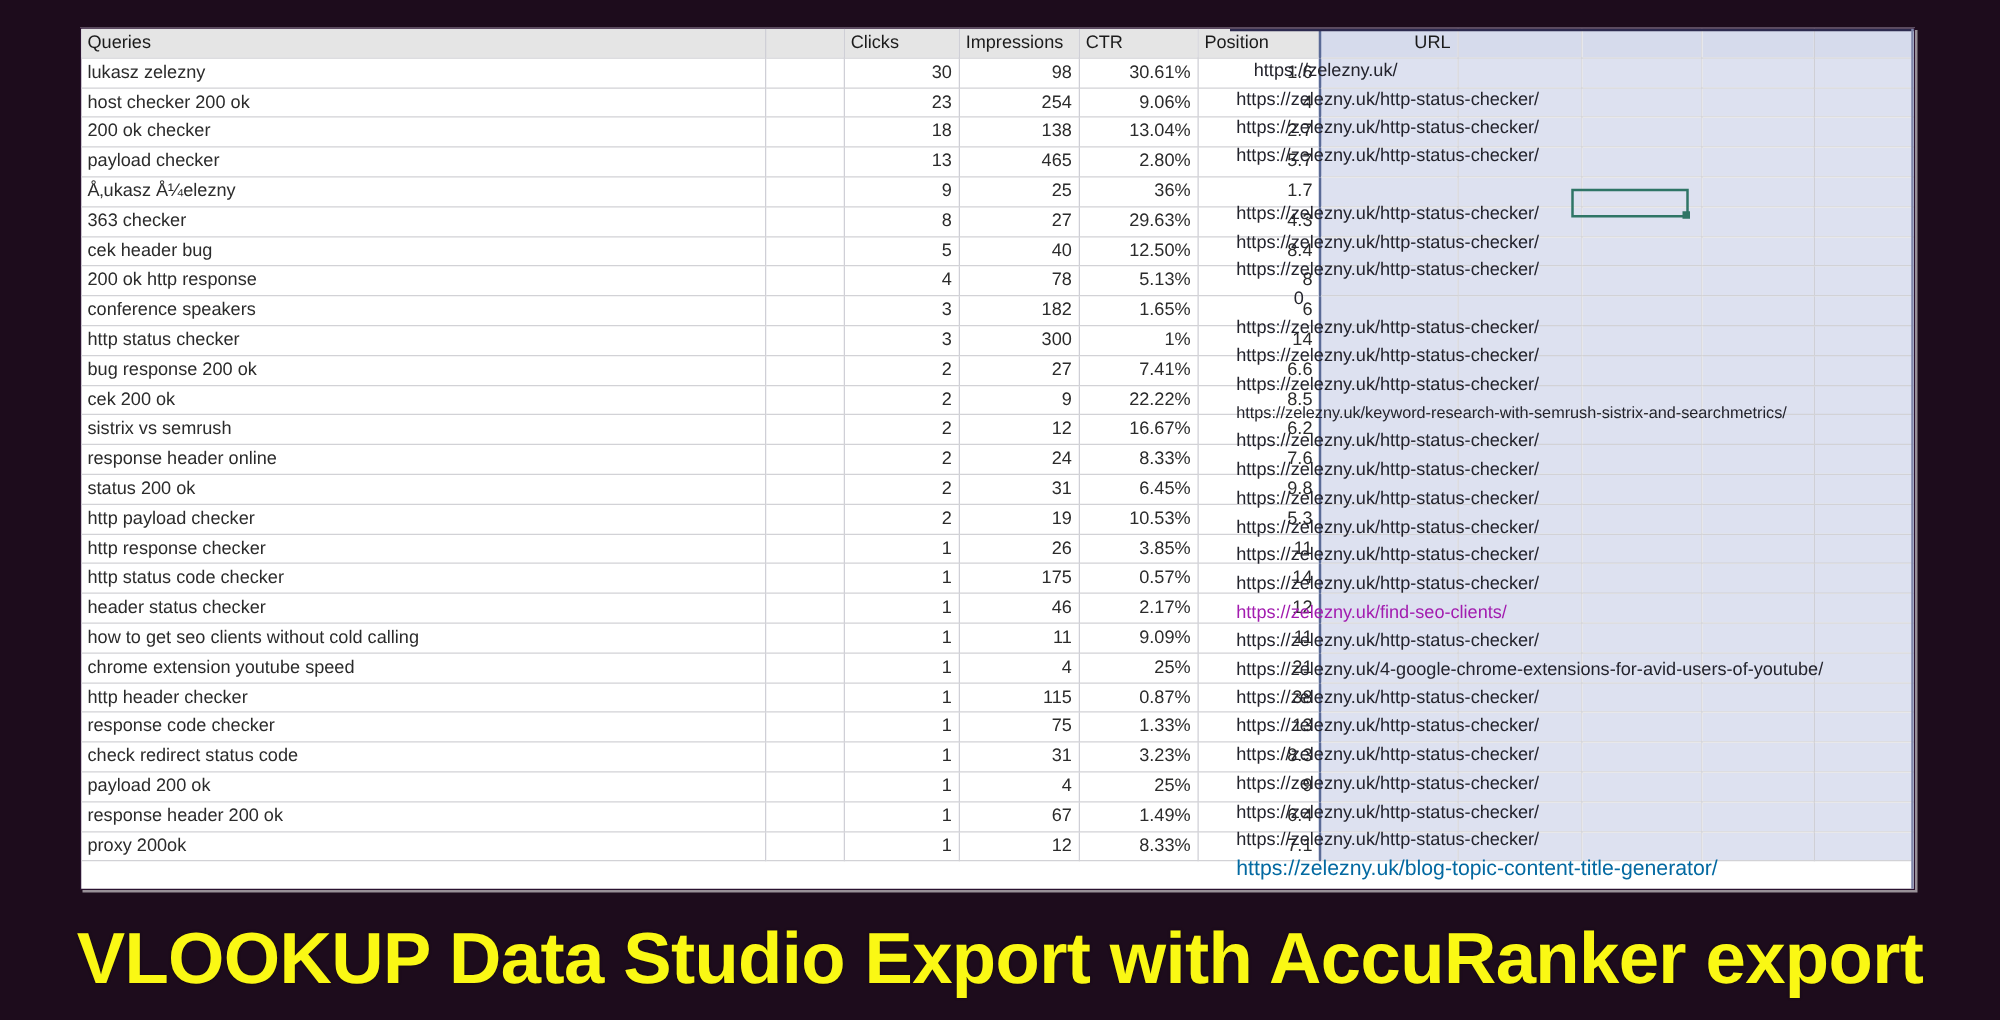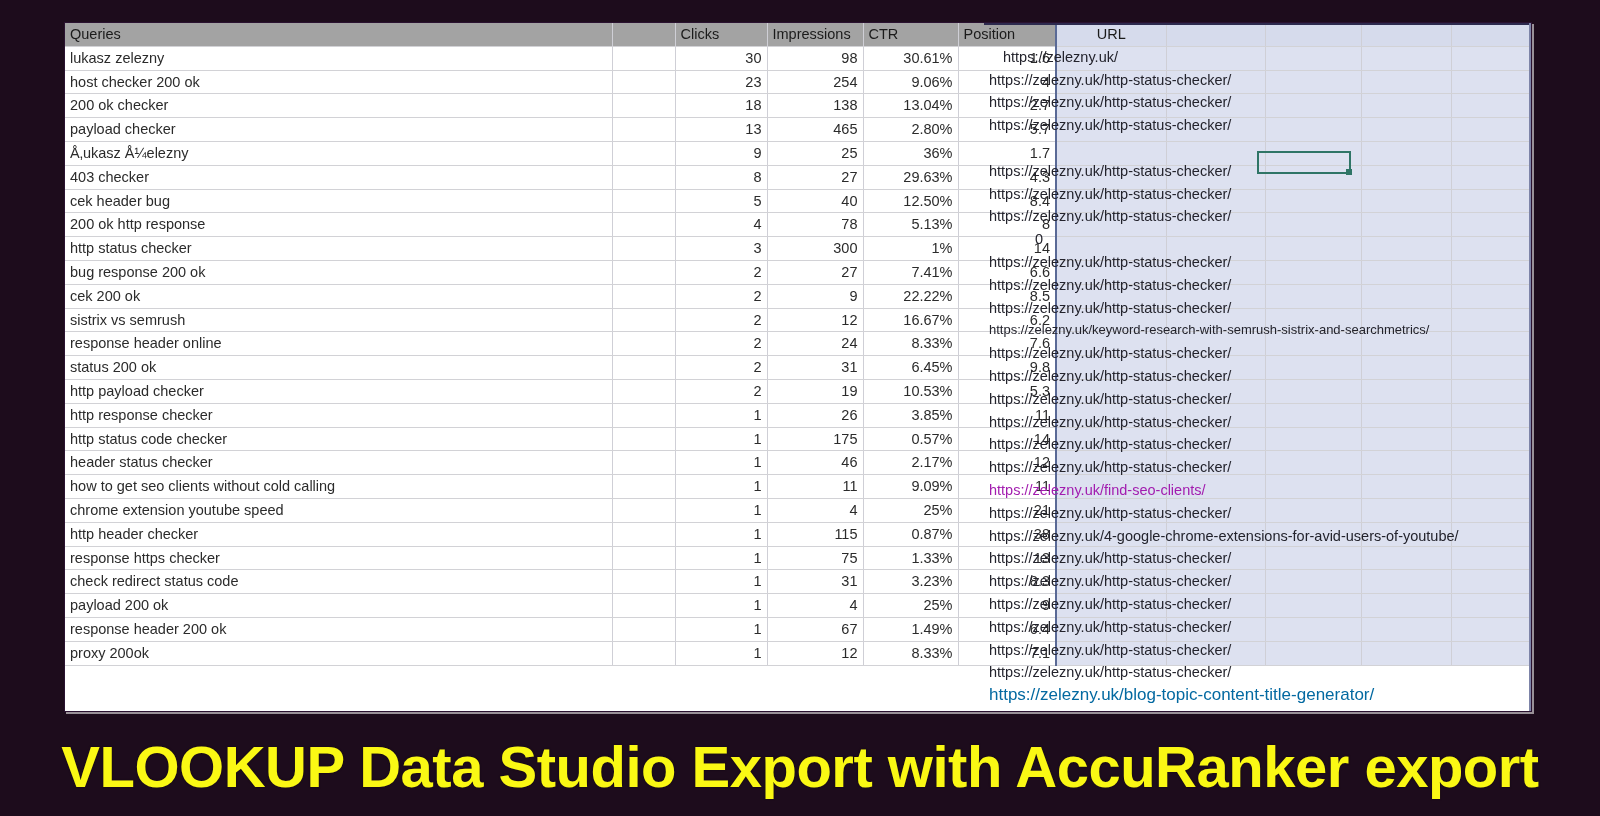--- a/index.html
+++ b/index.html
@@ -49,32 +49,32 @@
     line-height: 22.8px;
   }
 
   
   .c-query { width: 547px; text-align: left; }
   .c-pad   { width: 63px; }
   .c-clicks{ width: 92px; text-align: right; }
   .c-impr  { width: 96px; text-align: right; }
   .c-ctr   { width: 95px; text-align: right; }
   .c-pos   { width: 98px; text-align: right; }
-  .c-url   { width: 110px; text-align: center; }
+  .c-url   { width: 110px; text-align: right; }
   .c-x     { width: 99px; }
   .c-x2    { width: 96px; }
   .c-x3    { width: 90px; }
   .c-x4    { width: 90px; }
 
   
   thead th {
     font-weight: normal;
     color: #1b1b1b;
     text-align: left;
-    background: #a3a3a3;
+    background: #e5e5e5;
     border-bottom: 1px solid #c9c9cf;
   }
   thead th.num { text-align: left; }
 
   
   .selblock { background: #dde1f0; }
   thead th.selblock { background: #d6dbec; }
 
   
   td.selstart, th.selstart { border-left: 2px solid #5a6a96; }
@@ -229,21 +229,21 @@
           <td class="c-impr">25</td>
           <td class="c-ctr">36%</td>
           <td class="c-pos">1.7</td>
           <td class="c-url selblock selstart"></td>
           <td class="c-x selblock"></td>
           <td class="c-x2 selblock"></td>
           <td class="c-x3 selblock"></td>
           <td class="c-x4 selblock"></td>
         </tr>
         <tr>
-          <td class="c-query">403 checker</td>
+          <td class="c-query">363 checker</td>
           <td class="c-pad"></td>
           <td class="c-clicks">8</td>
           <td class="c-impr">27</td>
           <td class="c-ctr">29.63%</td>
           <td class="c-pos">4.3</td>
           <td class="c-url selblock selstart"></td>
           <td class="c-x selblock"></td>
           <td class="c-x2 selblock"></td>
           <td class="c-x3 selblock"></td>
           <td class="c-x4 selblock"></td>
@@ -268,20 +268,33 @@
           <td class="c-impr">78</td>
           <td class="c-ctr">5.13%</td>
           <td class="c-pos">8</td>
           <td class="c-url selblock selstart"></td>
           <td class="c-x selblock"></td>
           <td class="c-x2 selblock"></td>
           <td class="c-x3 selblock"></td>
           <td class="c-x4 selblock"></td>
         </tr>
         <tr>
+          <td class="c-query">conference speakers</td>
+          <td class="c-pad"></td>
+          <td class="c-clicks">3</td>
+          <td class="c-impr">182</td>
+          <td class="c-ctr">1.65%</td>
+          <td class="c-pos">6</td>
+          <td class="c-url selblock selstart"></td>
+          <td class="c-x selblock"></td>
+          <td class="c-x2 selblock"></td>
+          <td class="c-x3 selblock"></td>
+          <td class="c-x4 selblock"></td>
+        </tr>
+        <tr>
           <td class="c-query">http status checker</td>
           <td class="c-pad"></td>
           <td class="c-clicks">3</td>
           <td class="c-impr">300</td>
           <td class="c-ctr">1%</td>
           <td class="c-pos">14</td>
           <td class="c-url selblock selstart"></td>
           <td class="c-x selblock"></td>
           <td class="c-x2 selblock"></td>
           <td class="c-x3 selblock"></td>
@@ -437,21 +450,21 @@
           <td class="c-impr">115</td>
           <td class="c-ctr">0.87%</td>
           <td class="c-pos">38</td>
           <td class="c-url selblock selstart"></td>
           <td class="c-x selblock"></td>
           <td class="c-x2 selblock"></td>
           <td class="c-x3 selblock"></td>
           <td class="c-x4 selblock"></td>
         </tr>
         <tr>
-          <td class="c-query">response https checker</td>
+          <td class="c-query">response code checker</td>
           <td class="c-pad"></td>
           <td class="c-clicks">1</td>
           <td class="c-impr">75</td>
           <td class="c-ctr">1.33%</td>
           <td class="c-pos">13</td>
           <td class="c-url selblock selstart"></td>
           <td class="c-x selblock"></td>
           <td class="c-x2 selblock"></td>
           <td class="c-x3 selblock"></td>
           <td class="c-x4 selblock"></td>

